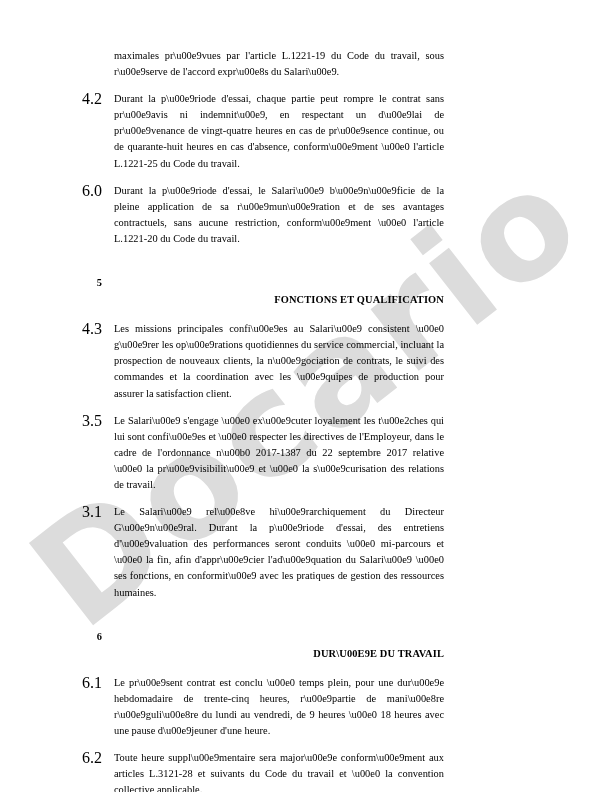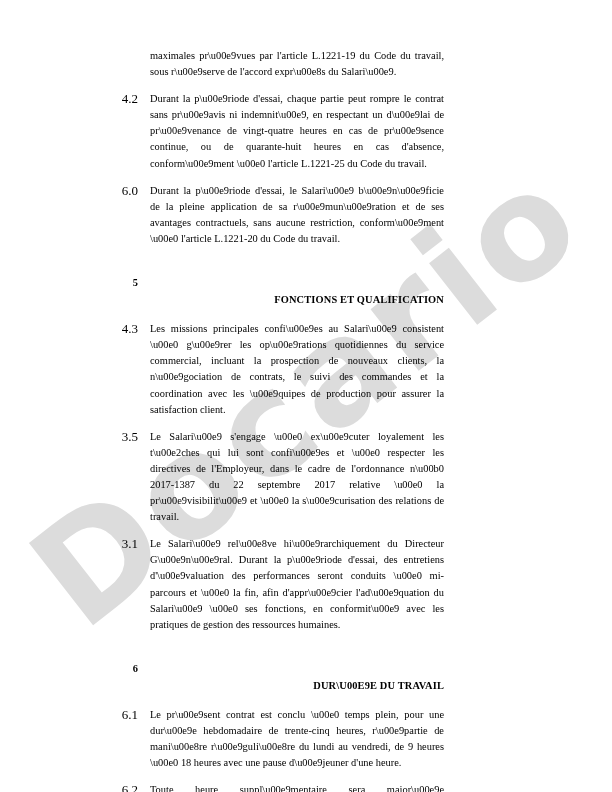--- a/index.html
+++ b/index.html
@@ -49,36 +49,36 @@
 
   
   #content {
     position: absolute;
     left: 0;
     top: 0;
     width: 516px;
     height: 792px;
     z-index: 2;
     box-sizing: border-box;
-    padding: 48px 72px 54px 112px;
+    padding: 48px 72px 54px 76px;
   }
 
   .para {
     display: flex;
     align-items: flex-start;
     font-size: 10.4px;
     line-height: 16.1px;
     margin-bottom: 11px;
   }
   .para .num {
     flex: 0 0 26px;
     width: 26px;
     text-align: right;
     padding-right: 0;
-    font-size: 13px;
+    font-size: 16px;
     line-height: 16.1px;
     white-space: nowrap;
   }
   .para .body {
     flex: 1 1 auto;
     padding-left: 12px;
     text-align: justify;
     text-justify: inter-word;
     hyphens: none;
   }

